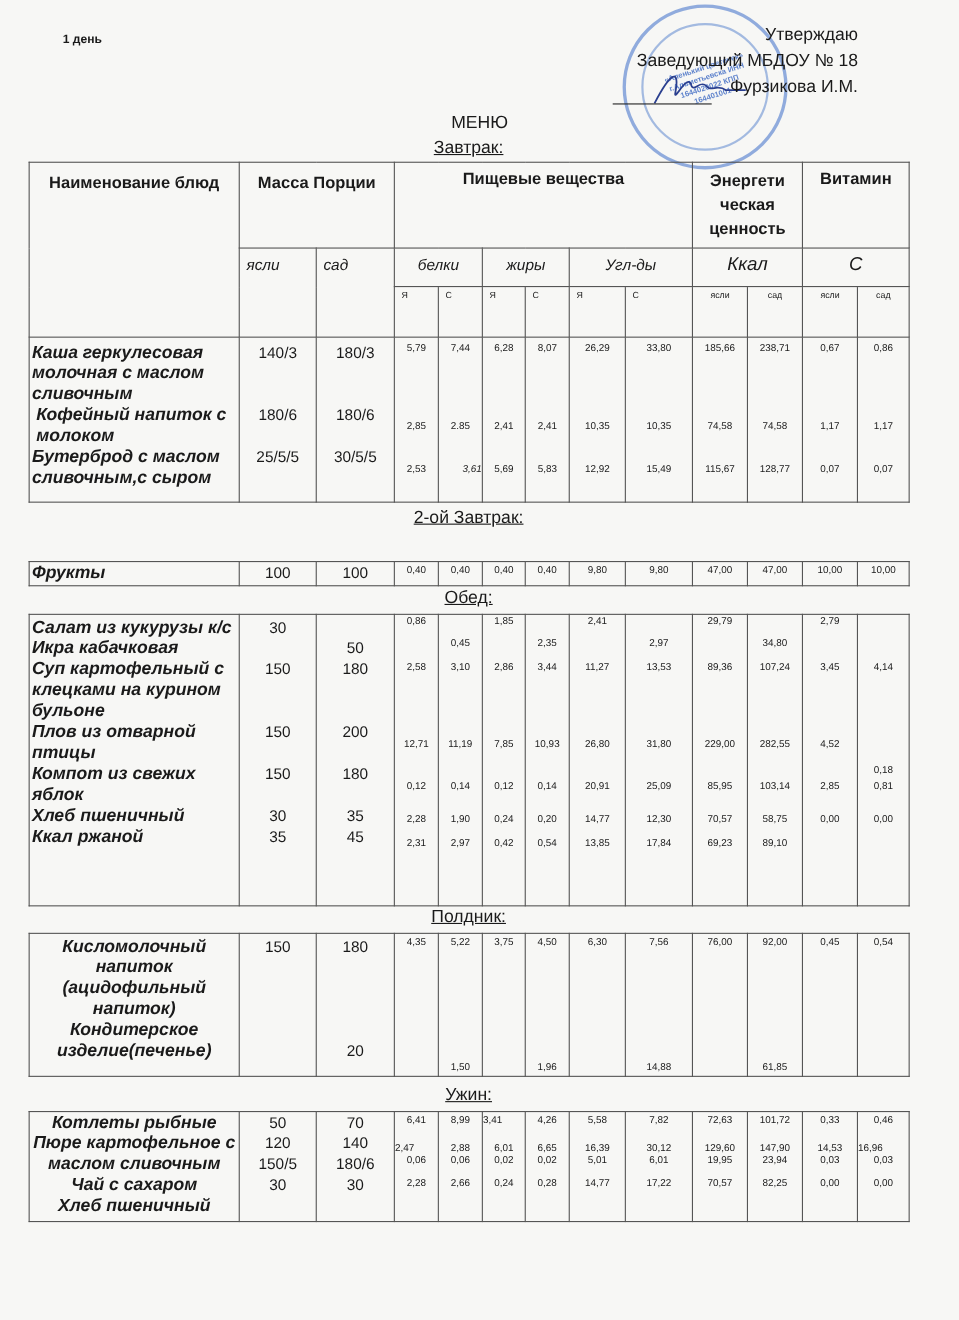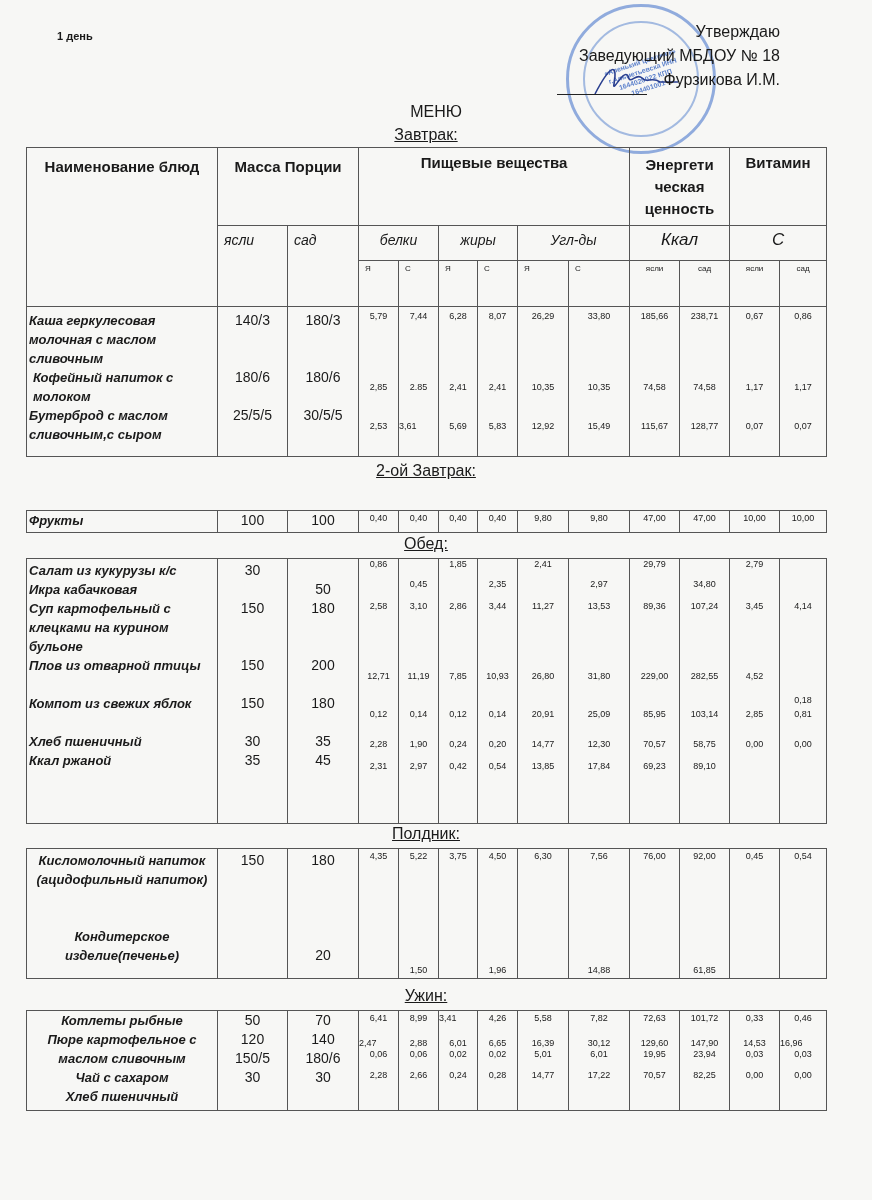--- a/index.html
+++ b/index.html
@@ -21,21 +21,21 @@
   .sig { left:590px; top:60px; width:90px; height:40px; }
   .title { left:0; width:872px; text-align:center; font-size:16px; }
   .section { left:26px; width:800px; text-align:center; font-size:16px; text-decoration:underline; }
   table { position:absolute; left:26px; width:800px; border-collapse:collapse; table-layout:fixed; }
   td { border:1px solid #555; padding:0; vertical-align:top; }
   .hdr td { text-align:center; font-weight:bold; font-size:15px; }
   .hdr .it { font-style:italic; font-weight:normal; font-size:14px; }
   .hdr .sm { font-weight:normal; font-size:8px; text-align:left; padding:3px 0 0 6px; }
   .hdr .smc { font-weight:normal; font-size:8px; text-align:center; padding-top:3px; }
   .body td { font-size:9px; }
-  .dish { font-weight:bold; font-style:italic; font-size:13px; line-height:19px; padding:0 0 0 2px; }
+  .dish { font-weight:bold; font-style:italic; font-size:16px; line-height:19px; padding:0 0 0 2px; }
   .dish.center { text-align:center; }
   .mass { font-size:14px; line-height:19px; text-align:center; }
   .cell { position:relative; }
   .v { position:absolute; font-size:9px; white-space:nowrap; }
   .line { display:block; }
 </style>
 </head>
 <body>
 
 <div class="abs day">1 день</div>
@@ -125,21 +125,21 @@
           <div class="mass abs" style="left: 0px; right: 0px; top: 99px;">30/5/5</div>
         </td>
         <td class="cell">
           <div class="v" style="top: 4px; left: 0px; right: 0px; text-align: center;">5,79</div>
           <div class="v" style="top: 75px; left: 0px; right: 0px; text-align: center;">2,85</div>
           <div class="v" style="top: 114px; left: 0px; right: 0px; text-align: center;">2,53</div>
         </td>
         <td class="cell">
           <div class="v" style="top: 4px; left: 0px; right: 0px; text-align: center;">7,44</div>
           <div class="v" style="top: 75px; left: 0px; right: 0px; text-align: center;">2.85</div>
-          <div class="v" style="top: 114px; left: 0px; right: 0px; text-align: left;">3,61</div>
+          <div class="v" style="top: 114px; left: 0px; right: 0px; text-align: right; font-style: italic;">3,61</div>
         </td>
         <td class="cell">
           <div class="v" style="top: 4px; left: 0px; right: 0px; text-align: center;">6,28</div>
           <div class="v" style="top: 75px; left: 0px; right: 0px; text-align: center;">2,41</div>
           <div class="v" style="top: 114px; left: 0px; right: 0px; text-align: center;">5,69</div>
         </td>
         <td class="cell">
           <div class="v" style="top: 4px; left: 0px; right: 0px; text-align: center;">8,07</div>
           <div class="v" style="top: 75px; left: 0px; right: 0px; text-align: center;">2,41</div>
           <div class="v" style="top: 114px; left: 0px; right: 0px; text-align: center;">5,83</div>

